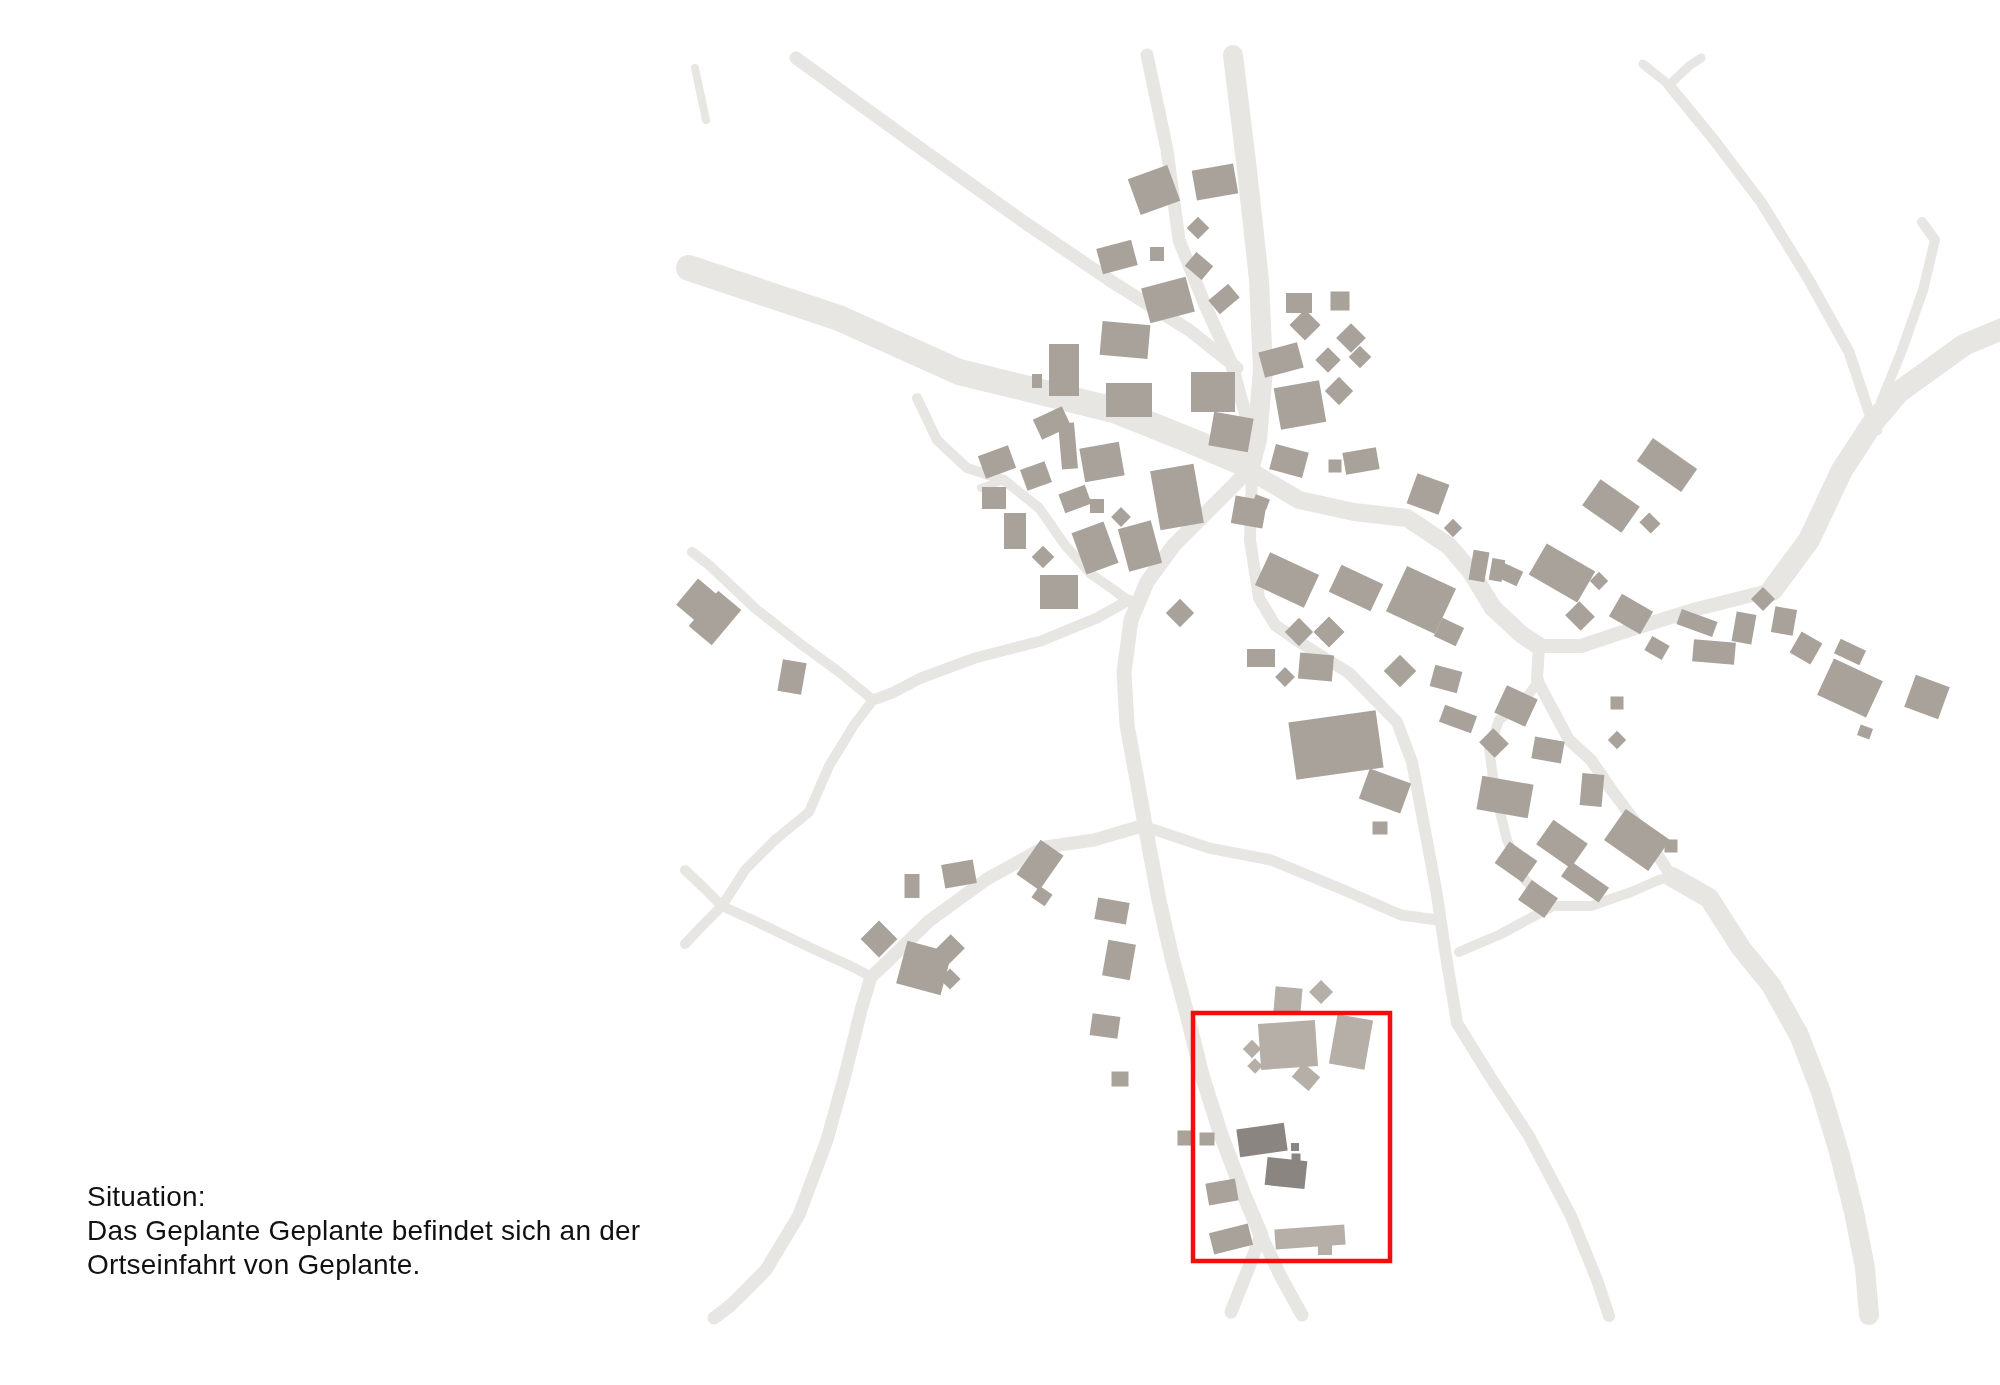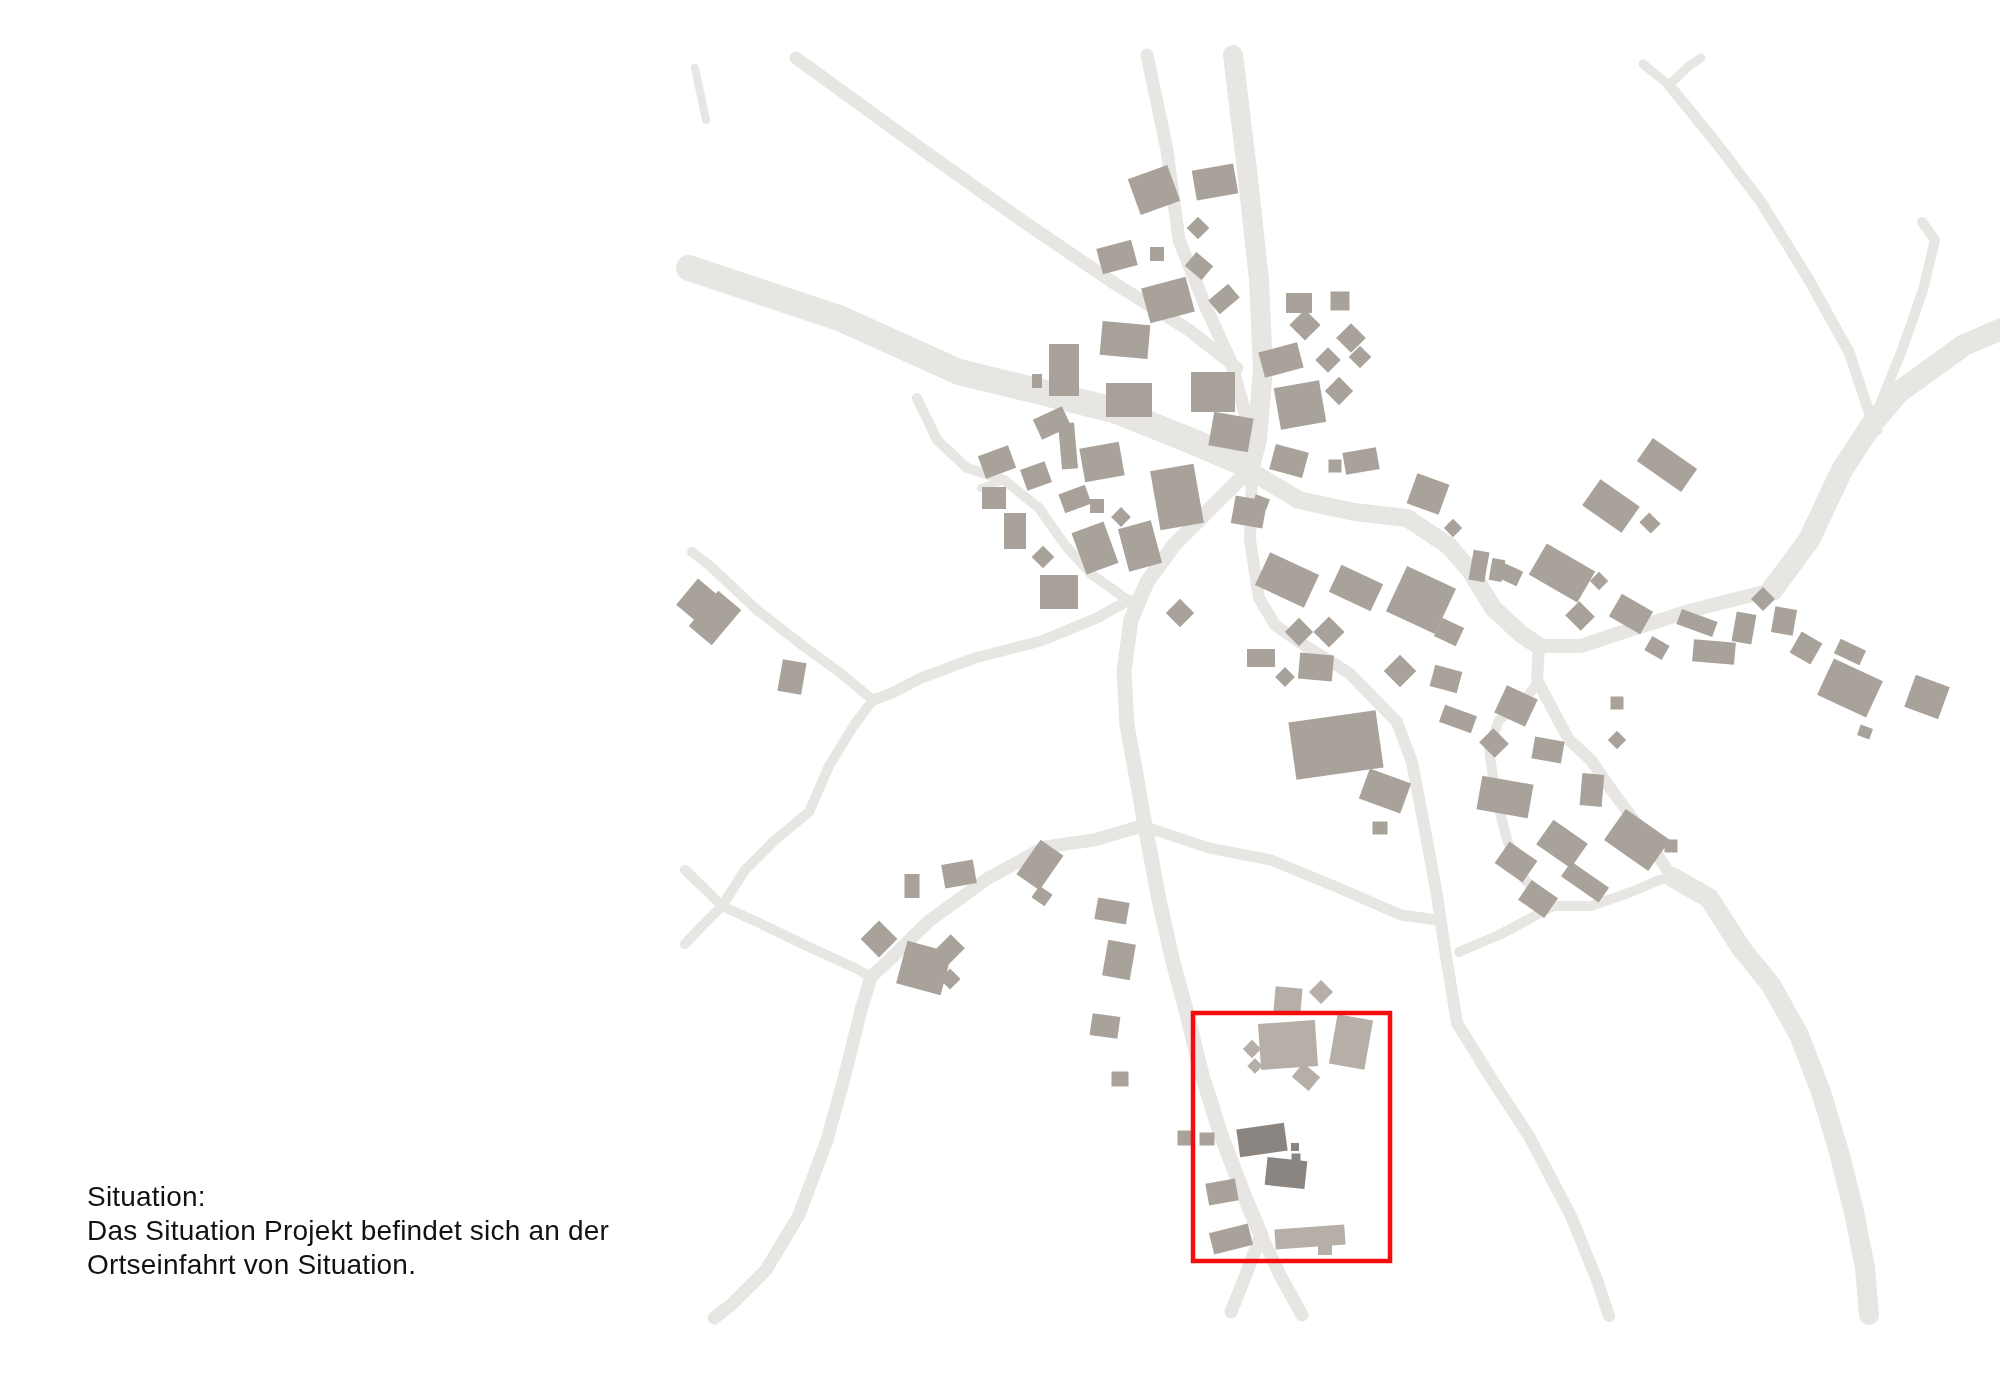--- a/index.html
+++ b/index.html
@@ -202,17 +202,17 @@
         <rect x="1532" y="829" width="42" height="30" transform="rotate(35 1553 844)" fill="#a8a29a"></rect>
         <rect x="1490" y="849" width="34" height="26" transform="rotate(35 1507 862)" fill="#a8a29a"></rect>
         <rect x="1553" y="873" width="46" height="18" transform="rotate(35 1576 882)" fill="#a8a29a"></rect>
         <rect x="1513" y="887" width="32" height="24" transform="rotate(35 1529 899)" fill="#a8a29a"></rect>
       </g>
     <rect fill="none" x="1184" y="1013" width="197" height="248" stroke="#f40d0d" stroke-width="4.5"></rect>
   </svg>
 
   <div class="caption">
     <div>Situation:</div>
-    <div>Das Situation Projekt befindet sich an der</div>
-    <div>Ortseinfahrt von Situation.</div>
+    <div>Das Geplante Geplante befindet sich an der</div>
+    <div>Ortseinfahrt von Geplante.</div>
   </div>
 
 </div>
 
 </body></html>

